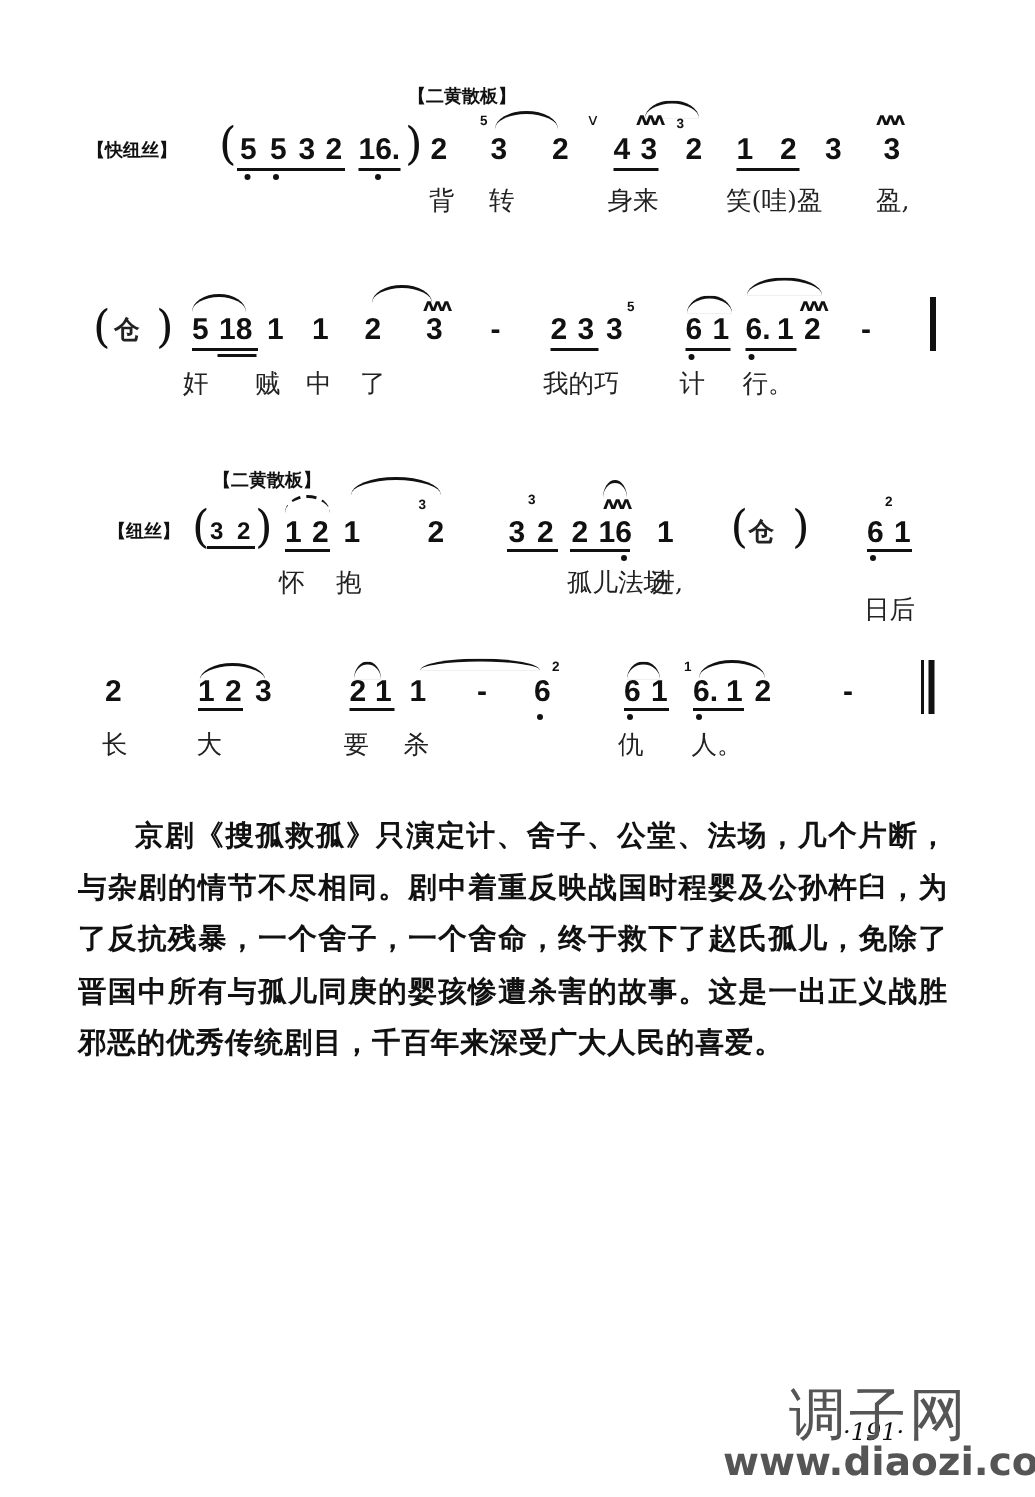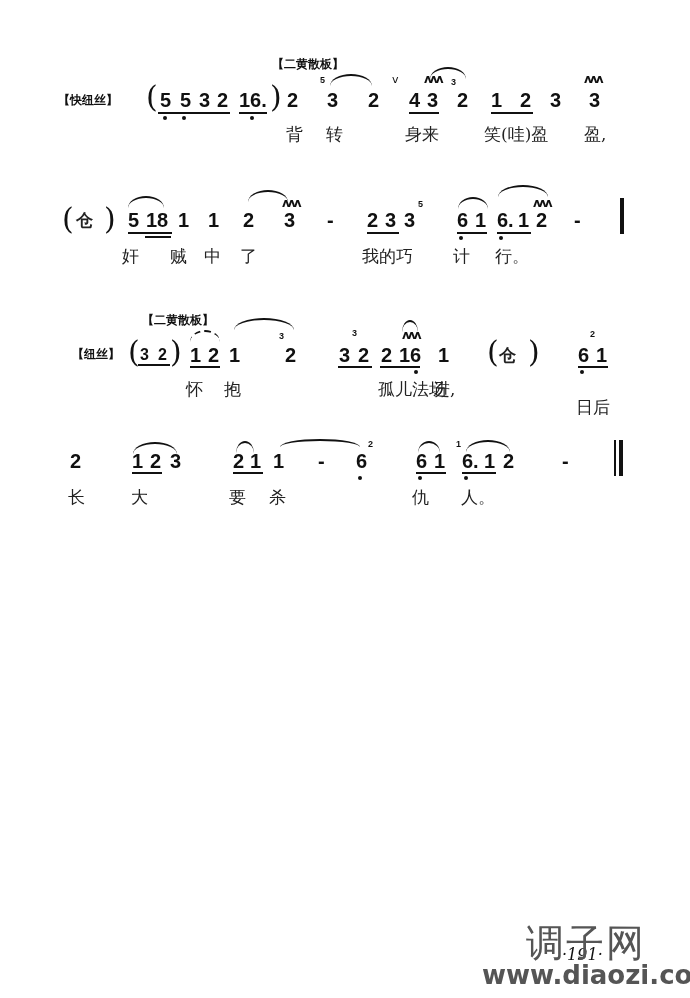--- a/index.html
+++ b/index.html
@@ -193,17 +193,18 @@
 
   <span class="lyric" style="left:68px;top:487px;">长</span>
   <span class="lyric" style="left:131px;top:487px;">大</span>
   <span class="lyric" style="left:229px;top:487px;">要</span>
   <span class="lyric" style="left:269px;top:487px;">杀</span>
   <span class="lyric" style="left:412px;top:487px;">仇</span>
   <span class="lyric" style="left:461px;top:487px;">人。</span>
 </div>
 
 <div class="para" style="top:540px;">
+  <p>京剧《搜孤救孤》只演定计、舍子、公堂、法场，几个片断，与杂剧的情节不尽相同。剧中着重反映战国时程婴及公孙杵臼，为了反抗残暴，一个舍子，一个舍命，终于救下了赵氏孤儿，免除了晋国中所有与孤儿同庚的婴孩惨遭杀害的故事。这是一出正义战胜邪恶的优秀传统剧目，千百年来深受广大人民的喜爱。</p>
 </div>
 
 <span class="pageno">·191·</span>
 <span class="watermark-cn">调子网</span>
 <span class="watermark-url">www.diaozi.com</span>
 
 </body></html>

